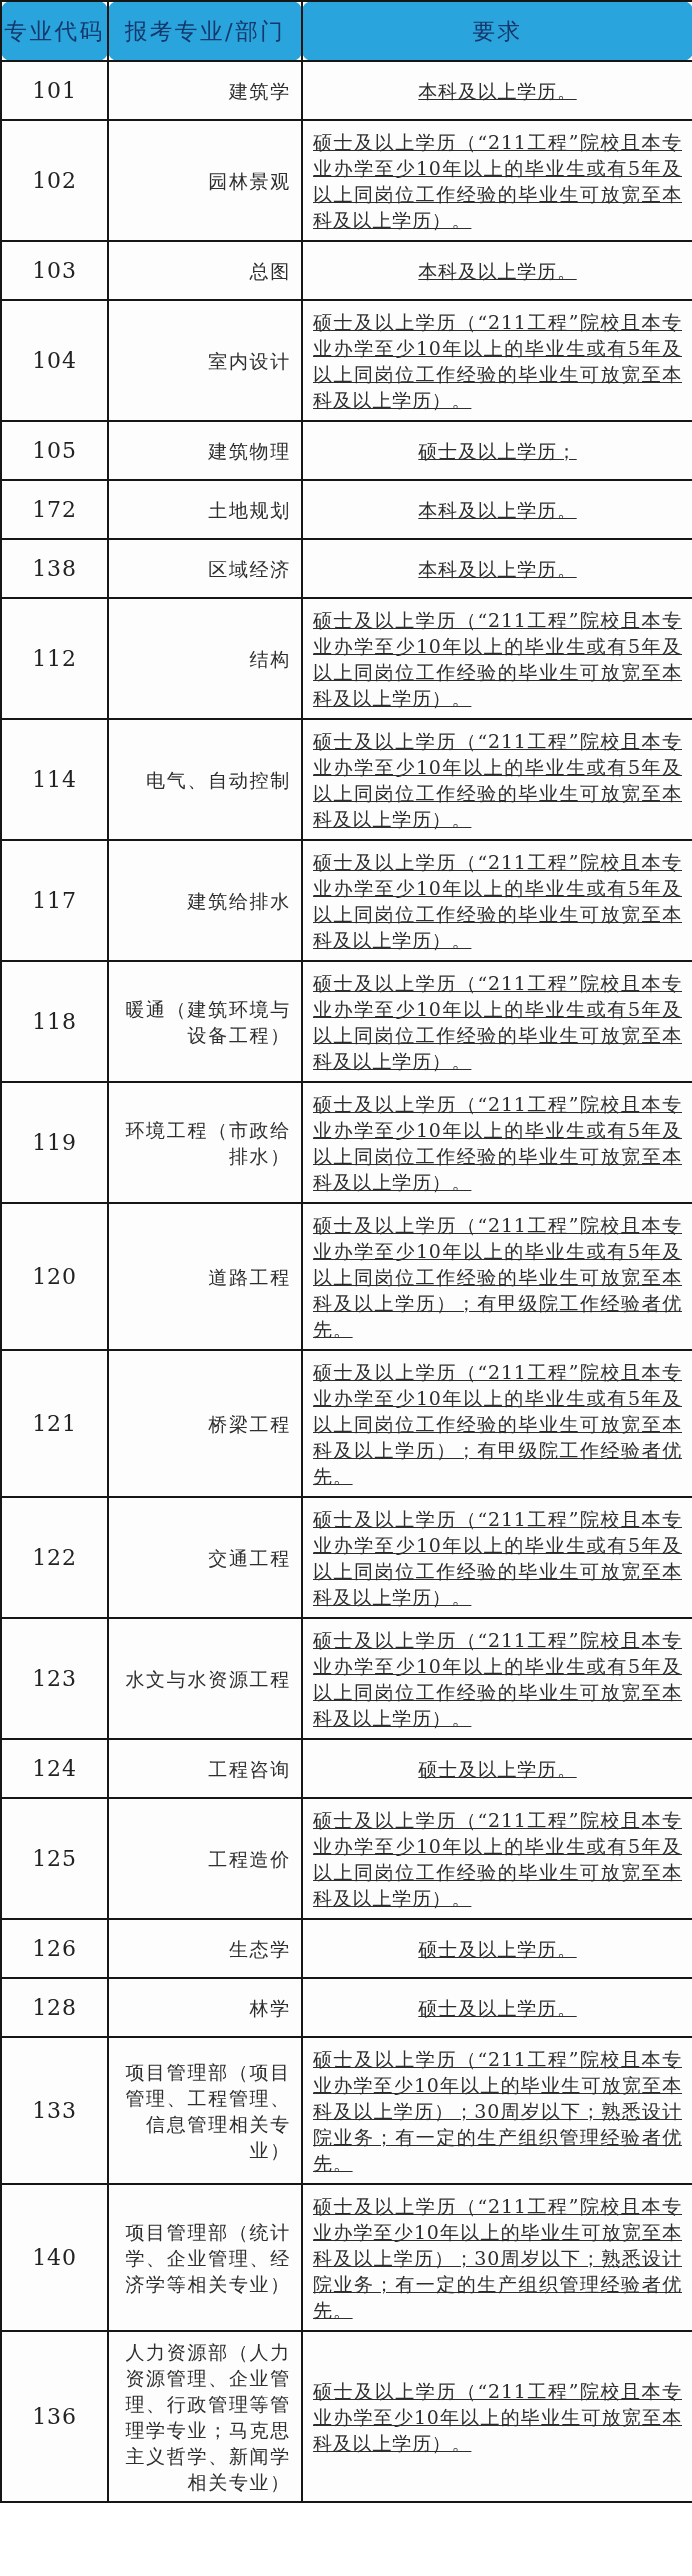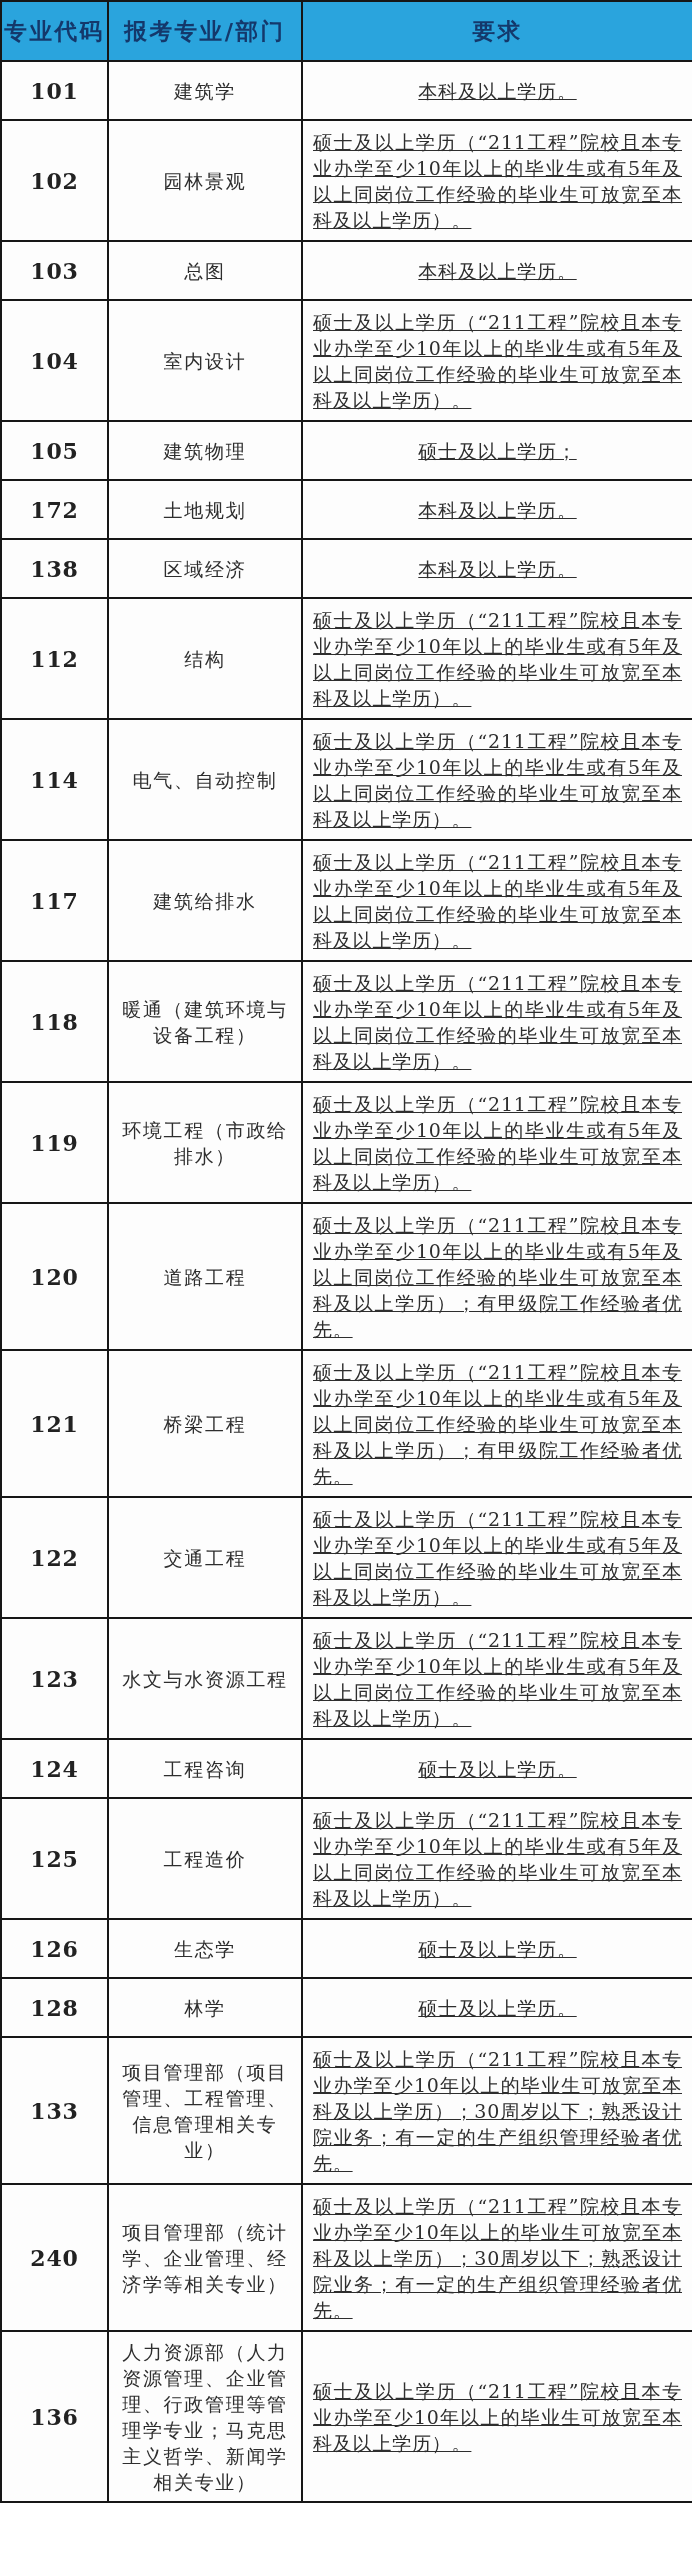--- a/index.html
+++ b/index.html
@@ -24,36 +24,36 @@
     background:var(--cell-bg);
   }
   table.rec th, table.rec td{
     border:2.5px solid var(--border);
     box-sizing:border-box;
     vertical-align:middle;
   }
   table.rec th{
     background:var(--header-bg);
     color:var(--header-text);
-    font-weight:bold;
+    font-weight:normal;
     font-size:22.6px;
     letter-spacing:2.5px;
     height:60px;
     text-align:center;
+    border-radius:10px;
   }
   td.code{
     text-align:center;
     font-size:22px;
     color:#222;
     height:59px;
     letter-spacing:0.8px;
-    font-weight:bold;
   }
   td.major{
-    text-align:center;
+    text-align:right;
     font-size:19px;
     line-height:26px;
     color:var(--body-text);
     padding:6.7px 10px;
     height:59px;
     letter-spacing:1.7px;
   }
   td.req{
     font-size:19px;
     line-height:26px;
@@ -210,21 +210,21 @@
   </tr>
 
 
   <tr>
     <td class="code">133</td>
     <td class="major">项目管理部（项目管理、工程管理、信息管理相关专业）</td>
     <td class="req">硕士及以上学历（“211工程”院校且本专业办学至少10年以上的毕业生可放宽至本科及以上学历）；30周岁以下；熟悉设计院业务；有一定的生产组织管理经验者优先。</td>
   </tr>
 
   <tr>
-    <td class="code">240</td>
+    <td class="code">140</td>
     <td class="major">项目管理部（统计学、企业管理、经济学等相关专业）</td>
     <td class="req">硕士及以上学历（“211工程”院校且本专业办学至少10年以上的毕业生可放宽至本科及以上学历）；30周岁以下；熟悉设计院业务；有一定的生产组织管理经验者优先。</td>
   </tr>
 
   <tr>
     <td class="code">136</td>
     <td class="major">人力资源部（人力资源管理、企业管理、行政管理等管理学专业；马克思主义哲学、新闻学相关专业）</td>
     <td class="req">硕士及以上学历（“211工程”院校且本专业办学至少10年以上的毕业生可放宽至本科及以上学历）。</td>
   </tr>
 

